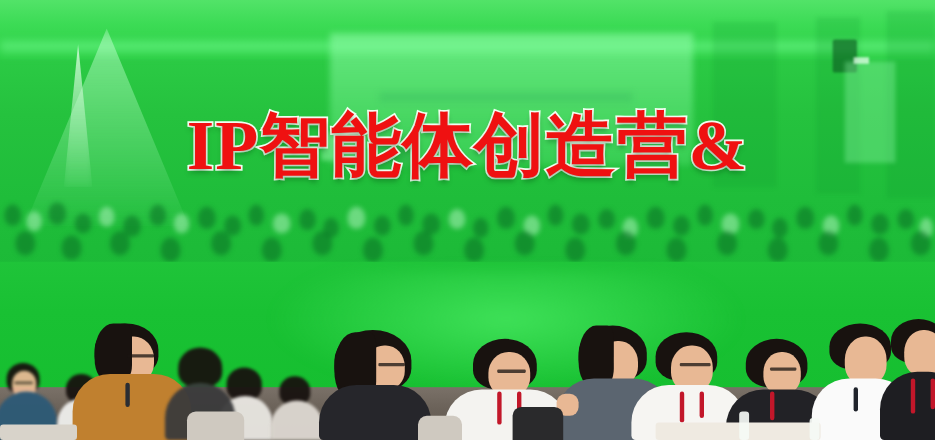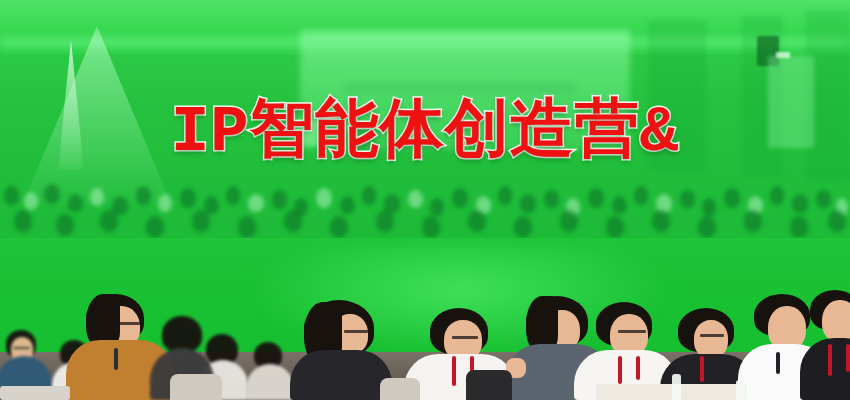--- a/index.html
+++ b/index.html
@@ -1,18 +1,18 @@
 <!DOCTYPE html>
 <html><head>
 <meta charset="utf-8">
 <style>
   html,body{margin:0;padding:0;background:#000;}
   #banner{
     position:relative;width:850px;height:400px;overflow:hidden;
-    font-family:Liberation Mono, monospace;
+    font-family:Liberation Serif, serif;
     background:#18a92b;
   }
 
   
   .layer{position:absolute;inset:0;}
 
   
   .hall{
     background:
       linear-gradient(180deg,#2fd24a 0%,#2ccb45 12%,#25c23e 26%,#1fbd3a 45%,#1cba37 62%,#1bbb36 76%,#22c336 88%,#27c93c 100%);

